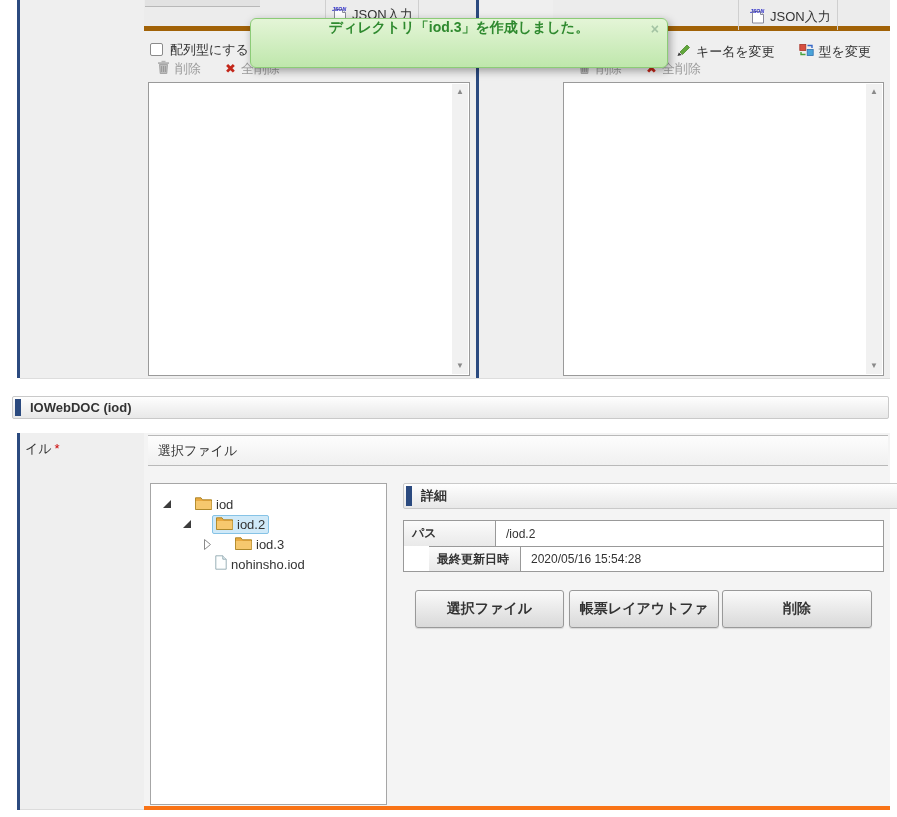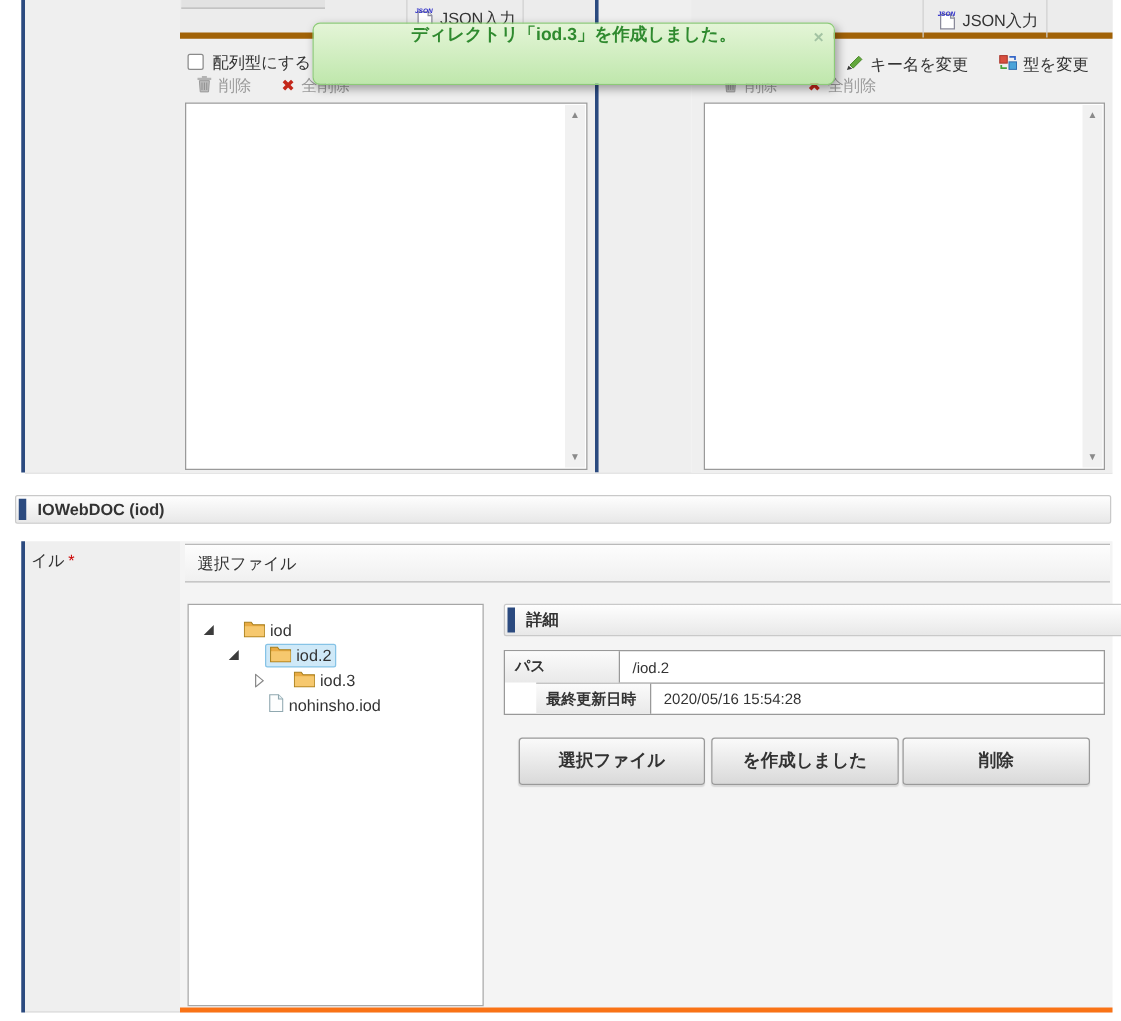--- a/index.html
+++ b/index.html
@@ -298,15 +298,15 @@
       <div class="dlabel">パス</div>
       <div class="dvalue">/iod.2</div>
     </div>
     <div class="drow">
       <div class="dlabel">最終更新日時</div>
       <div class="dvalue">2020/05/16 15:54:28</div>
     </div>
   </div>
 
   <button class="btn" id="btn-upload">選択ファイル</button>
-  <button class="btn" id="btn-mkdir">を作成しました</button>
+  <button class="btn" id="btn-mkdir">帳票レイアウトファ</button>
   <button class="btn" id="btn-delete">削除</button>
 </div>
 
 </body></html>

